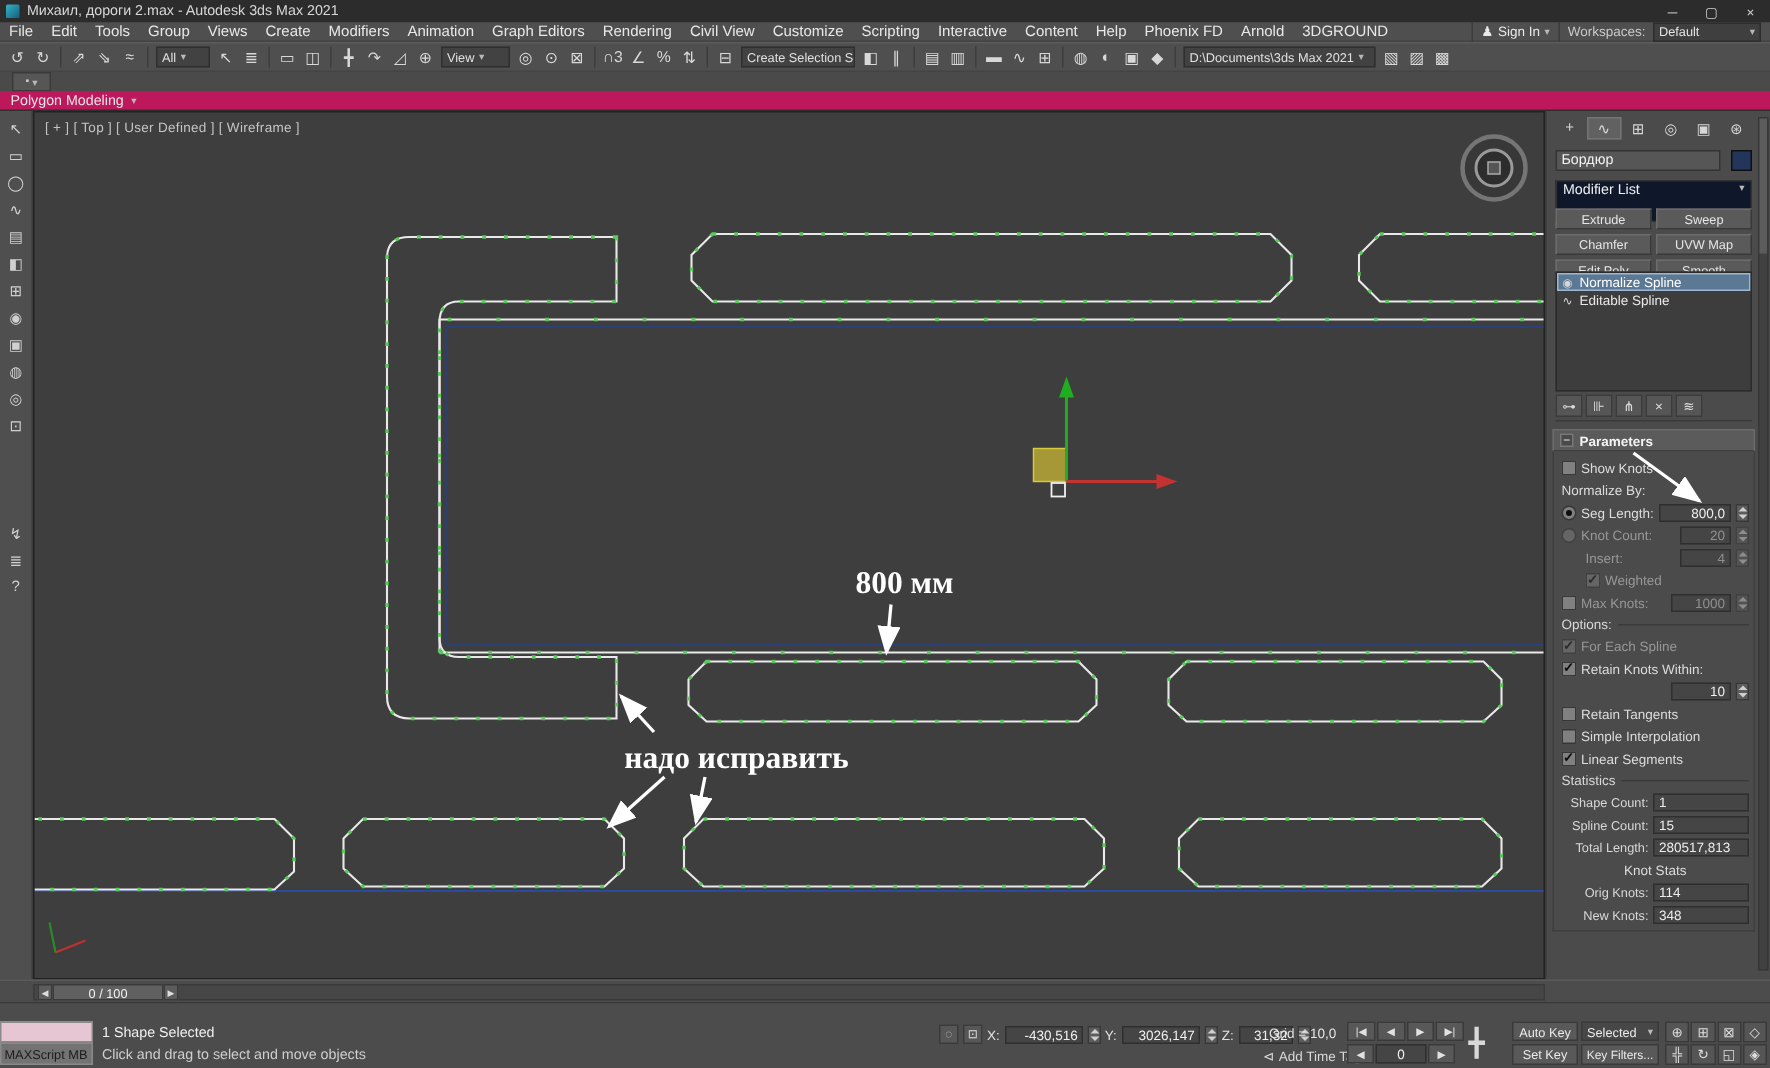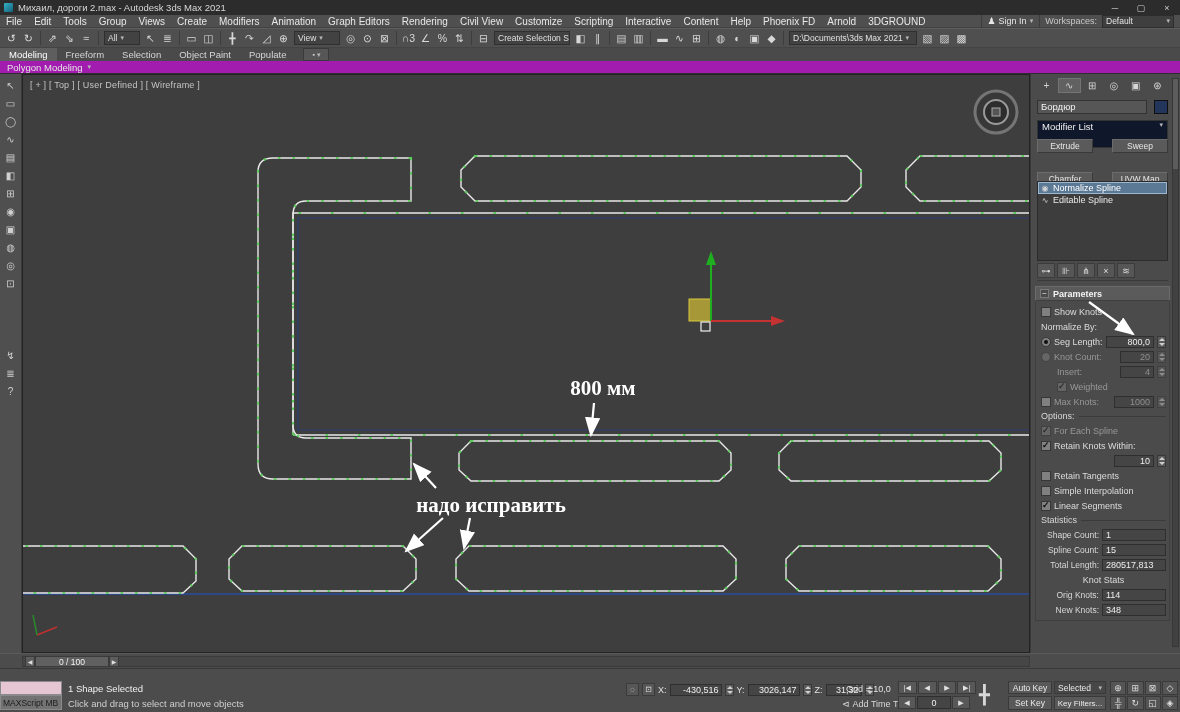--- a/index.html
+++ b/index.html
@@ -22,41 +22,41 @@
   .toolbar{position:absolute;left:0;top:28px;width:100%;height:20px;background:#4f4f4f;border-top:1px solid #5d5d5d;border-bottom:1px solid #444;display:flex;align-items:center;padding-left:3px;box-sizing:border-box}
   .tb-icon{width:17px;height:16px;display:flex;align-items:center;justify-content:center;font-size:10.5px;color:#d8d8d8;flex:none}
   .tb-sep{width:1px;height:14px;background:#3d3d3d;margin:0 3px;flex:none}
   .tb-dd{height:14px;background:#424242;border:1px solid #2f2f2f;display:flex;align-items:center;justify-content:flex-start;padding:0 3px;font-size:8.5px;color:#e0e0e0;margin:0 2px;white-space:nowrap;overflow:hidden;flex:none;box-sizing:border-box}
   .tb-dd-arrow{font-size:7px;color:#b8b8b8;margin-left:3px}
   
   .ribbon{position:absolute;left:0;top:48px;width:100%;height:13px;background:#4a4a4a;display:flex;align-items:flex-end;font-size:9.5px;color:#d6d6d6}
   .rtab{padding:0 9px;height:13px;line-height:13px;white-space:nowrap}
   .rtab.active{background:#5e5e5e;color:#fff}
   .ribbon-mini{margin-left:8px;width:24px;height:11px;background:#565656;border:1px solid #3a3a3a;font-size:7px;color:#ccc;display:flex;align-items:center;justify-content:center;gap:2px}
-  .polyrow{position:absolute;left:0;top:61px;width:100%;height:13px;background:#a21caf;border-bottom:1px solid #2e2e2e;display:flex;align-items:center;font-size:9.5px;color:#e4e4e4;padding-left:7px;box-sizing:border-box}
+  .polyrow{position:absolute;left:0;top:61px;width:100%;height:13px;background:#be185d;border-bottom:1px solid #2e2e2e;display:flex;align-items:center;font-size:9.5px;color:#e4e4e4;padding-left:7px;box-sizing:border-box}
   
   .left-toolbar{position:absolute;left:0;top:74px;width:22px;height:579px;background:#4f4f4f;border-right:1px solid #3b3b3b;box-sizing:border-box;display:flex;flex-direction:column;align-items:center;padding-top:3px}
   .lt-icon{width:18px;height:17px;display:flex;align-items:center;justify-content:center;font-size:10px;color:#d0d0d0;margin-bottom:1px;flex:none}
   .lt-gap{height:54px;flex:none}
   
   .viewport{position:absolute;left:22px;top:74px;width:1008px;height:579px;background:#3e3e3e;border:1px solid #222;box-sizing:border-box;overflow:hidden}
   .vp-label{position:absolute;left:7px;top:5px;font-size:9px;color:#c4c4c4;z-index:3;letter-spacing:.2px}
   .vp-svg{position:absolute;left:0;top:0}
   
   .command-panel{position:absolute;left:1030px;top:74px;width:150px;height:579px;background:#4b4b4b;border-left:1px solid #3a3a3a;box-sizing:border-box;font-size:9px}
   .cp-scroll{position:absolute;right:1px;top:4px;bottom:6px;width:5px;background:#414141;border:1px solid #373737}
   .cp-scroll-thumb{position:absolute;left:0;top:0;width:100%;height:90px;background:#5c5c5c}
   .cp-tabs{position:absolute;top:4px;left:5px;right:12px;height:15px;display:flex;gap:1px}
   .cp-tab{flex:1;display:flex;align-items:center;justify-content:center;font-size:10px;color:#d5d5d5}
   .cp-tab.active{background:#616161;border:1px solid #747474;box-sizing:border-box}
   .cp-name-row{position:absolute;top:26px;left:6px;right:12px;height:14px;display:flex;gap:7px}
   .cp-name-field{flex:1;background:#565656;border:1px solid #333;color:#f2f2f2;font-size:9.5px;padding:0 3px;line-height:12px;box-sizing:border-box}
   .cp-color-swatch{width:14px;background:#24355c;border:1px solid #101010;box-sizing:border-box}
   .cp-modlist{position:absolute;top:46px;left:6px;right:12px;height:28px;background:#0f172a;border:1px solid #333;display:flex;align-items:flex-start;justify-content:space-between;padding:0 4px;box-sizing:border-box;font-size:9.5px;color:#f0f0f0}
-  .mod-grid{position:absolute;top:65px;left:6px;right:12px;display:grid;grid-template-columns:1fr 1fr;gap:19px}
+  .mod-grid{position:absolute;top:65px;left:6px;right:12px;display:grid;grid-template-columns:1fr 1fr;gap:3px}
   .mod-btn{height:12px;background:#5a5a5a;border:1px solid #6c6c6c;border-right-color:#393939;border-bottom-color:#393939;color:#e6e6e6;font-size:8.5px;display:flex;align-items:center;justify-content:center;white-space:nowrap}
   .stack{position:absolute;top:107px;left:6px;right:12px;height:78px;background:#3d3d3d;border:1px solid #2b2b2b;overflow:hidden}
   .stack-row{height:12px;display:flex;align-items:center;gap:3px;padding:0 2px;font-size:9px;color:#e8e8e8}
   .stack-row.sel{background:#5b7894;box-shadow:inset 0 0 0 1px #9db7d2;color:#fff}
   .stack-ic{width:10px;text-align:center;font-size:8px;color:#d6d6d6}
   .stack-tools{position:absolute;top:189px;left:6px;right:12px;height:17px;display:flex;gap:2px;border-bottom:1px solid #3a3a3a}
   .st-icon{width:16px;height:13px;background:#565656;border:1px solid #3b3b3b;display:flex;align-items:center;justify-content:center;font-size:9px;color:#ddd}
   .rollout{position:absolute;top:212px;left:4px;right:10px}
   .rollout-header{height:13px;background:#5b5b5b;border:1px solid #6b6b6b;border-bottom-color:#3e3e3e;display:flex;align-items:center;gap:4px;padding:0 4px;font-size:9px;color:#f4f4f4;font-weight:bold}
   .ro-minus{width:9px;height:9px;background:#4a4a4a;border:1px solid #7a7a7a;line-height:8px;text-align:center;font-size:8px;color:#eee;font-weight:normal;box-sizing:border-box}
@@ -222,27 +222,20 @@
     <span class="tb-dd" style="width: 128px;">
       <span>D:\Documents\3ds Max 2021</span>
       <span class="tb-dd-arrow">▾</span>
     </span>
     <span class="tb-icon">▧</span>
     <span class="tb-icon">▨</span>
     <span class="tb-icon">▩</span>
   </div>
 
 <div class="ribbon">
-  <span id="ribbon-tabs" style="display:flex">
-      <span class="rtab active">Modeling</span>
-      <span class="rtab">Freeform</span>
-      <span class="rtab">Selection</span>
-      <span class="rtab">Object Paint</span>
-      <span class="rtab">Populate</span>
-    </span>
   <span class="ribbon-mini">
     <span>▪</span>
     <span class="dd-arrow">▾</span>
   </span>
 </div>
 <div class="polyrow">
   <span>Polygon Modeling</span>
   <span class="dd-arrow" style="margin-left:5px">▾</span>
 </div>
 

